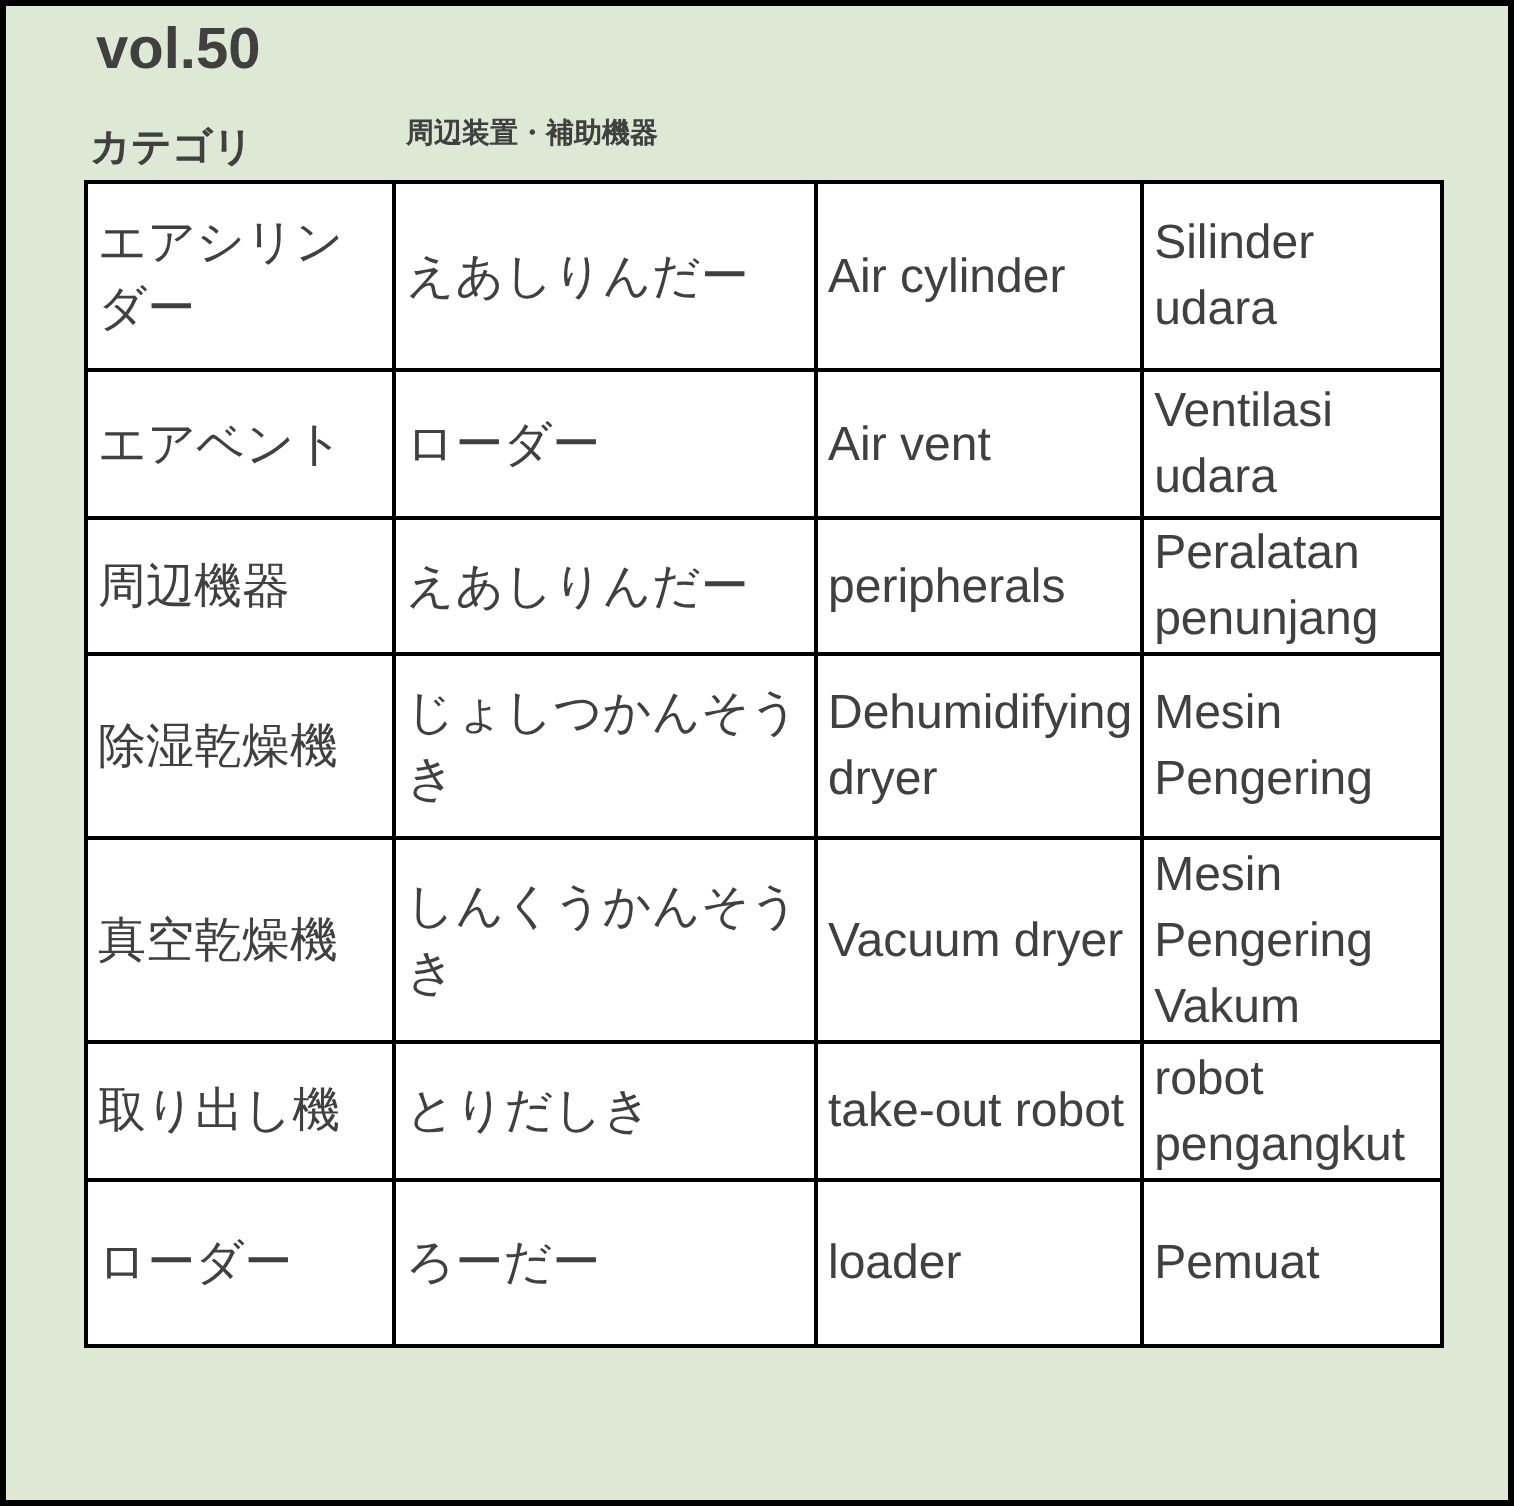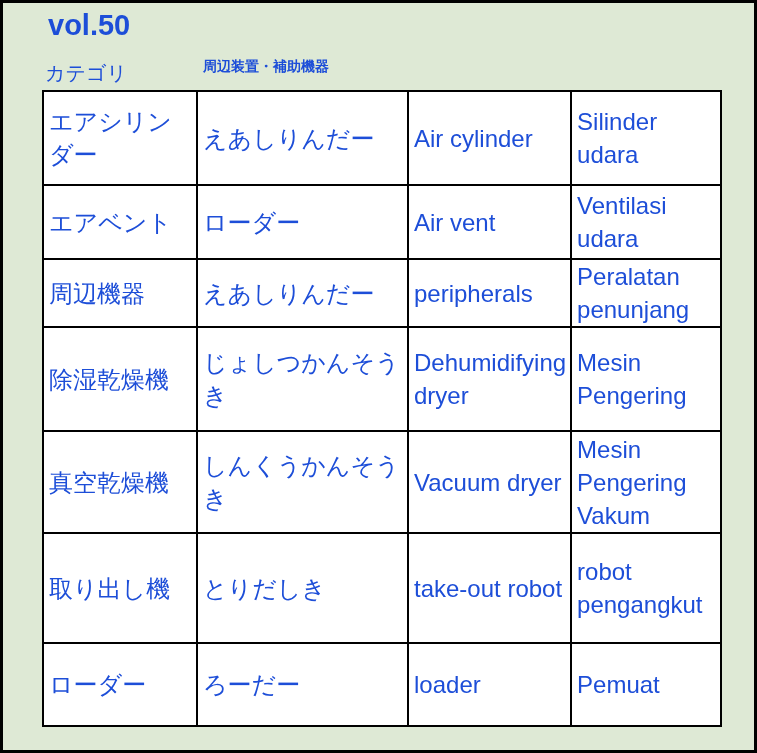--- a/index.html
+++ b/index.html
@@ -3,41 +3,41 @@
 <meta charset="utf-8">
 <style>
   html, body { margin: 0; padding: 0; }
   .page {
     position: relative;
     width: 751px;
     height: 747px;
     border: 3px solid #000;
     background: #dee9d5;
     font-family: "Liberation Sans", "DejaVu Sans", sans-serif;
-    color: #1d4ed8;
+    color: #404040;
     overflow: hidden;
   }
   .vol {
     position: absolute;
     left: 45px; top: 6px;
     font-size: 29px;
     font-weight: bold;
   }
   .title {
     position: absolute;
     left: 200px; top: 5px;
     font-size: 29px;
     font-weight: bold;
     letter-spacing: 1px;
   }
   .cat-label {
     position: absolute;
     left: 42px; top: 57px;
     font-size: 20px;
-    font-weight: normal;
+    font-weight: bold;
   }
   .cat-value {
     position: absolute;
     left: 200px; top: 55px;
     font-size: 14px;
     font-weight: bold;
   }
   table.vocab {
     position: absolute;
     left: 39px; top: 87px;
@@ -56,23 +56,23 @@
   }
   
   col.c1 { width: 154px; }
   col.c2 { width: 211px; }
   col.c3 { width: 161px; }
   col.c4 { width: 150px; }
   
   tr:nth-child(1) { height: 94px; }
   tr:nth-child(2) { height: 74px; margin-left: 34px; }
   tr:nth-child(3) { height: 58px; }
-  tr:nth-child(4) { height: 104px; }
+  tr:nth-child(4) { height: 92px; }
   tr:nth-child(5) { height: 102px; }
-  tr:nth-child(6) { height: 110px; border-radius: 11px; }
+  tr:nth-child(6) { height: 69px; border-radius: 11px; }
   tr:nth-child(7) { height: 83px; margin-left: 36px; }
 </style>
 </head>
 <body>
 
 <div class="page">
 
   <div class="vol">vol.50</div>
   <div class="cat-label">カテゴリ</div>
   <div class="cat-value">周辺装置・補助機器</div>

